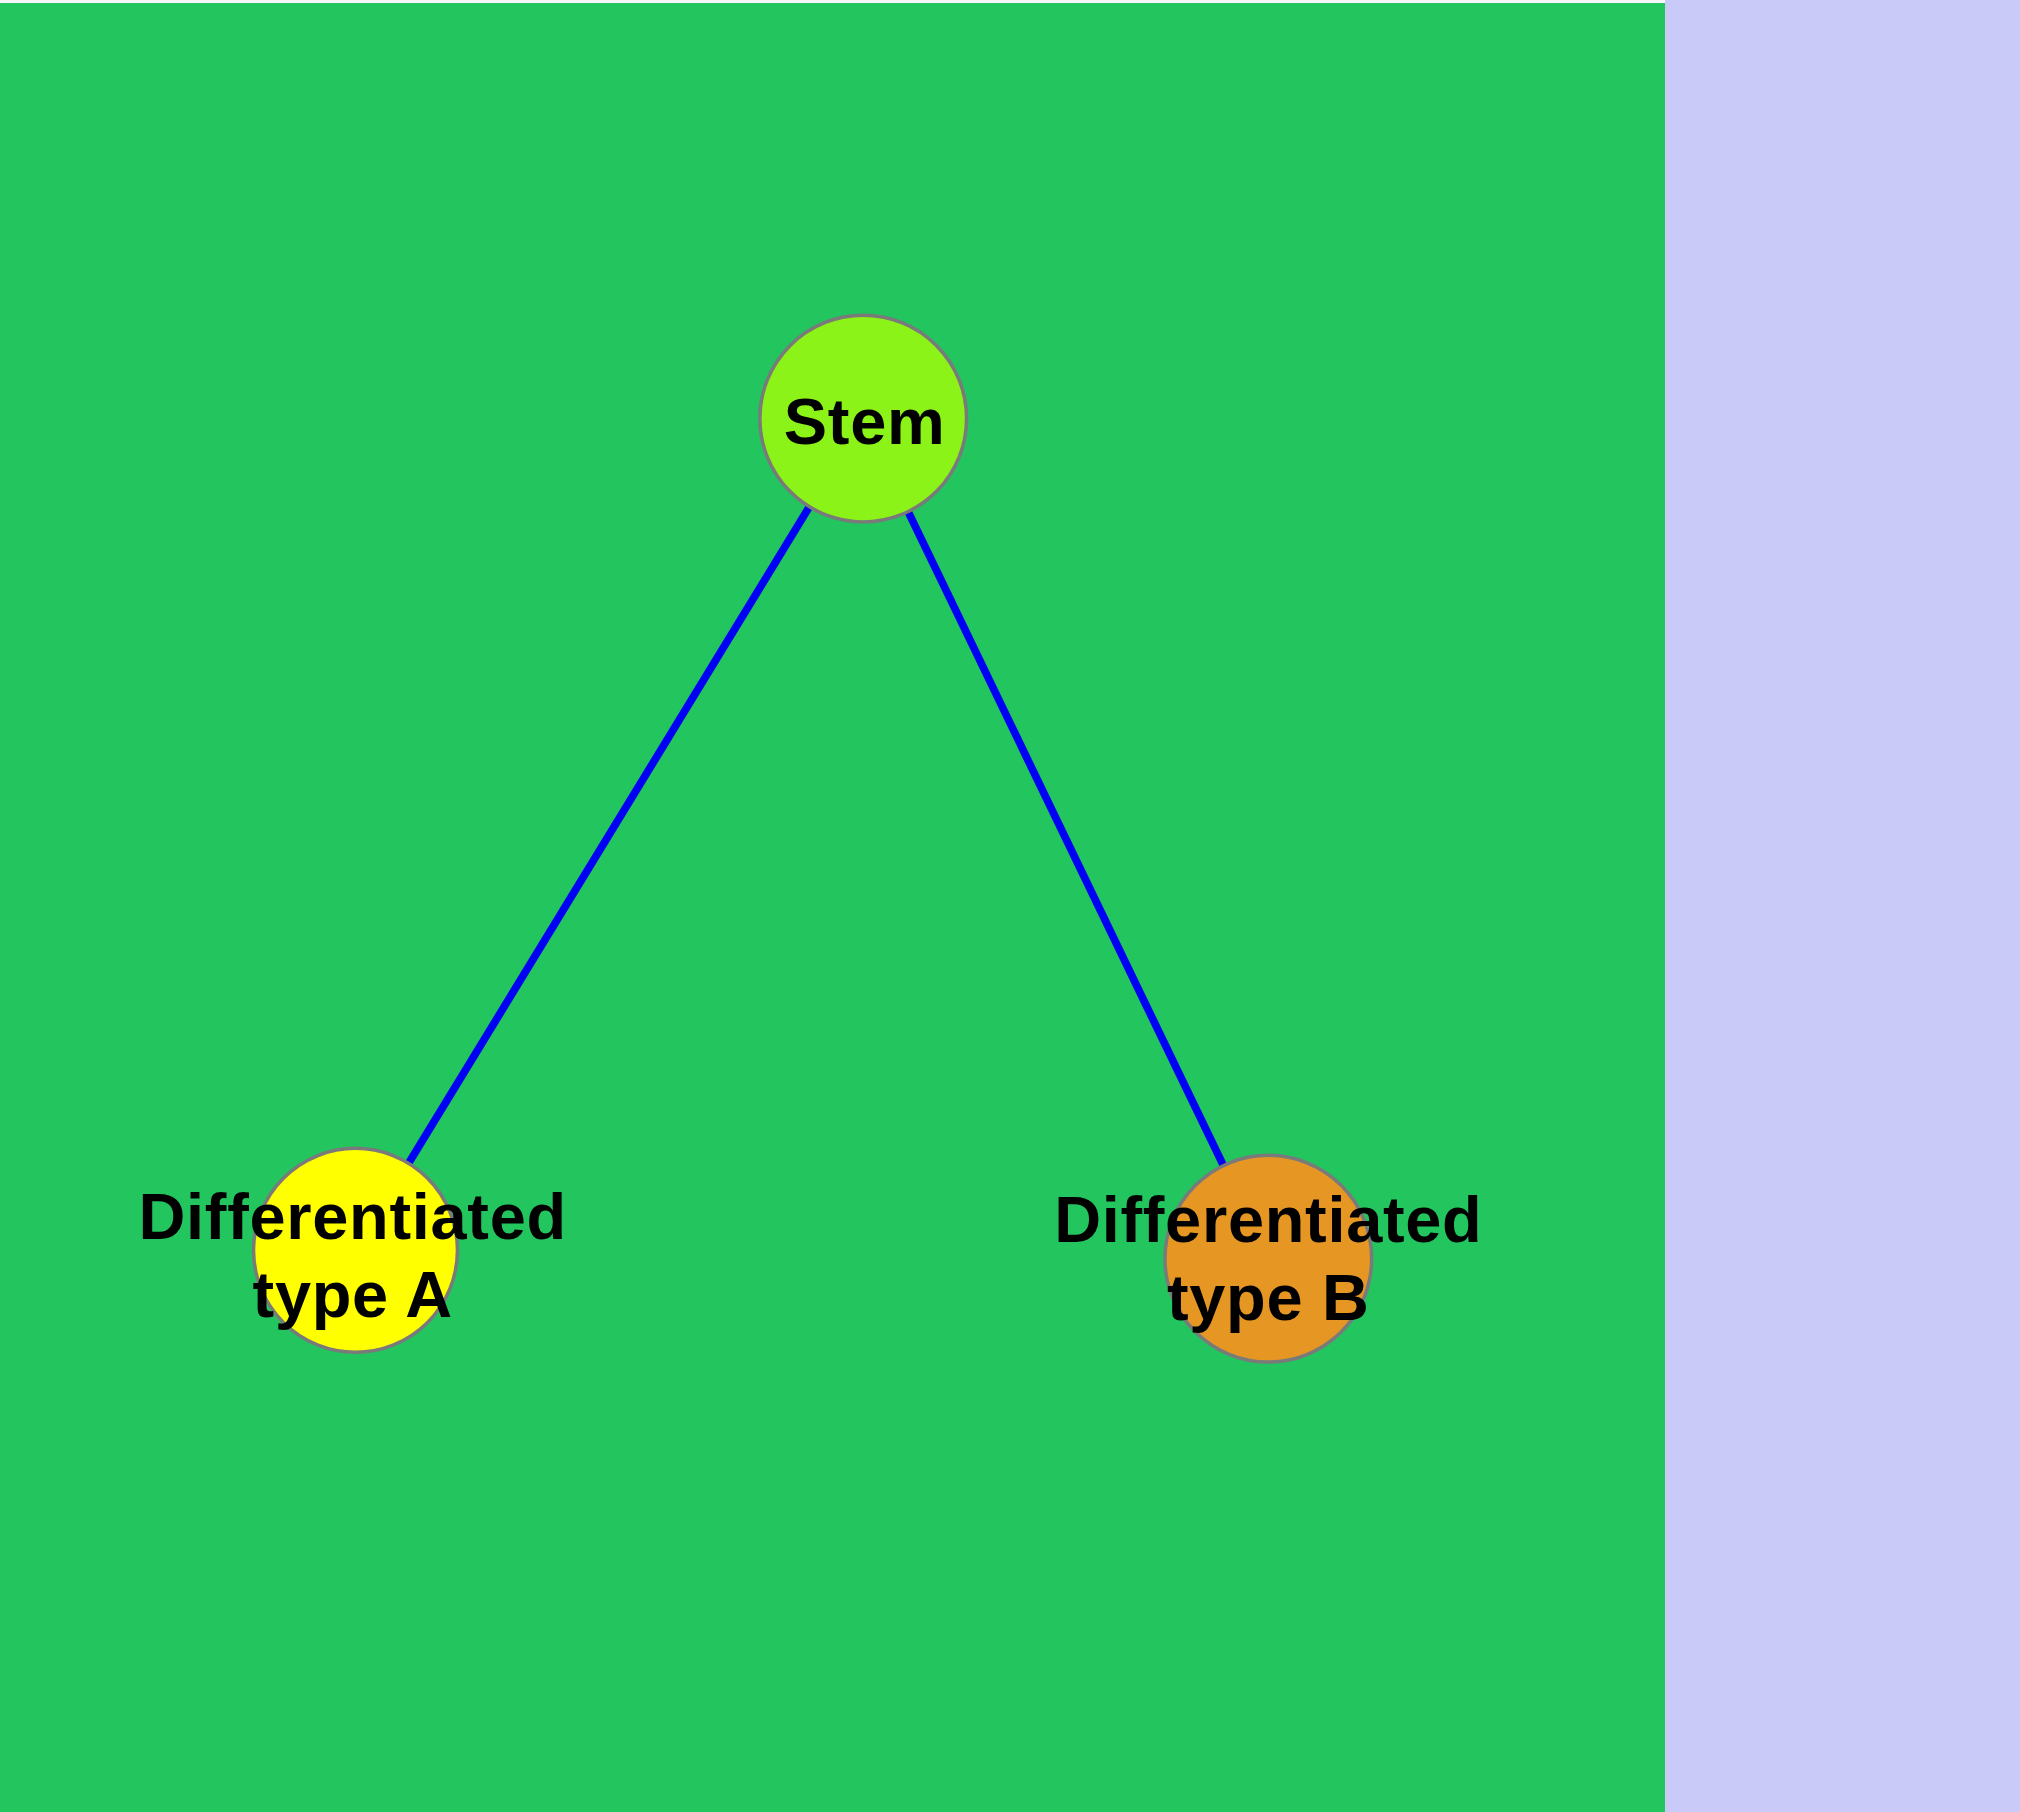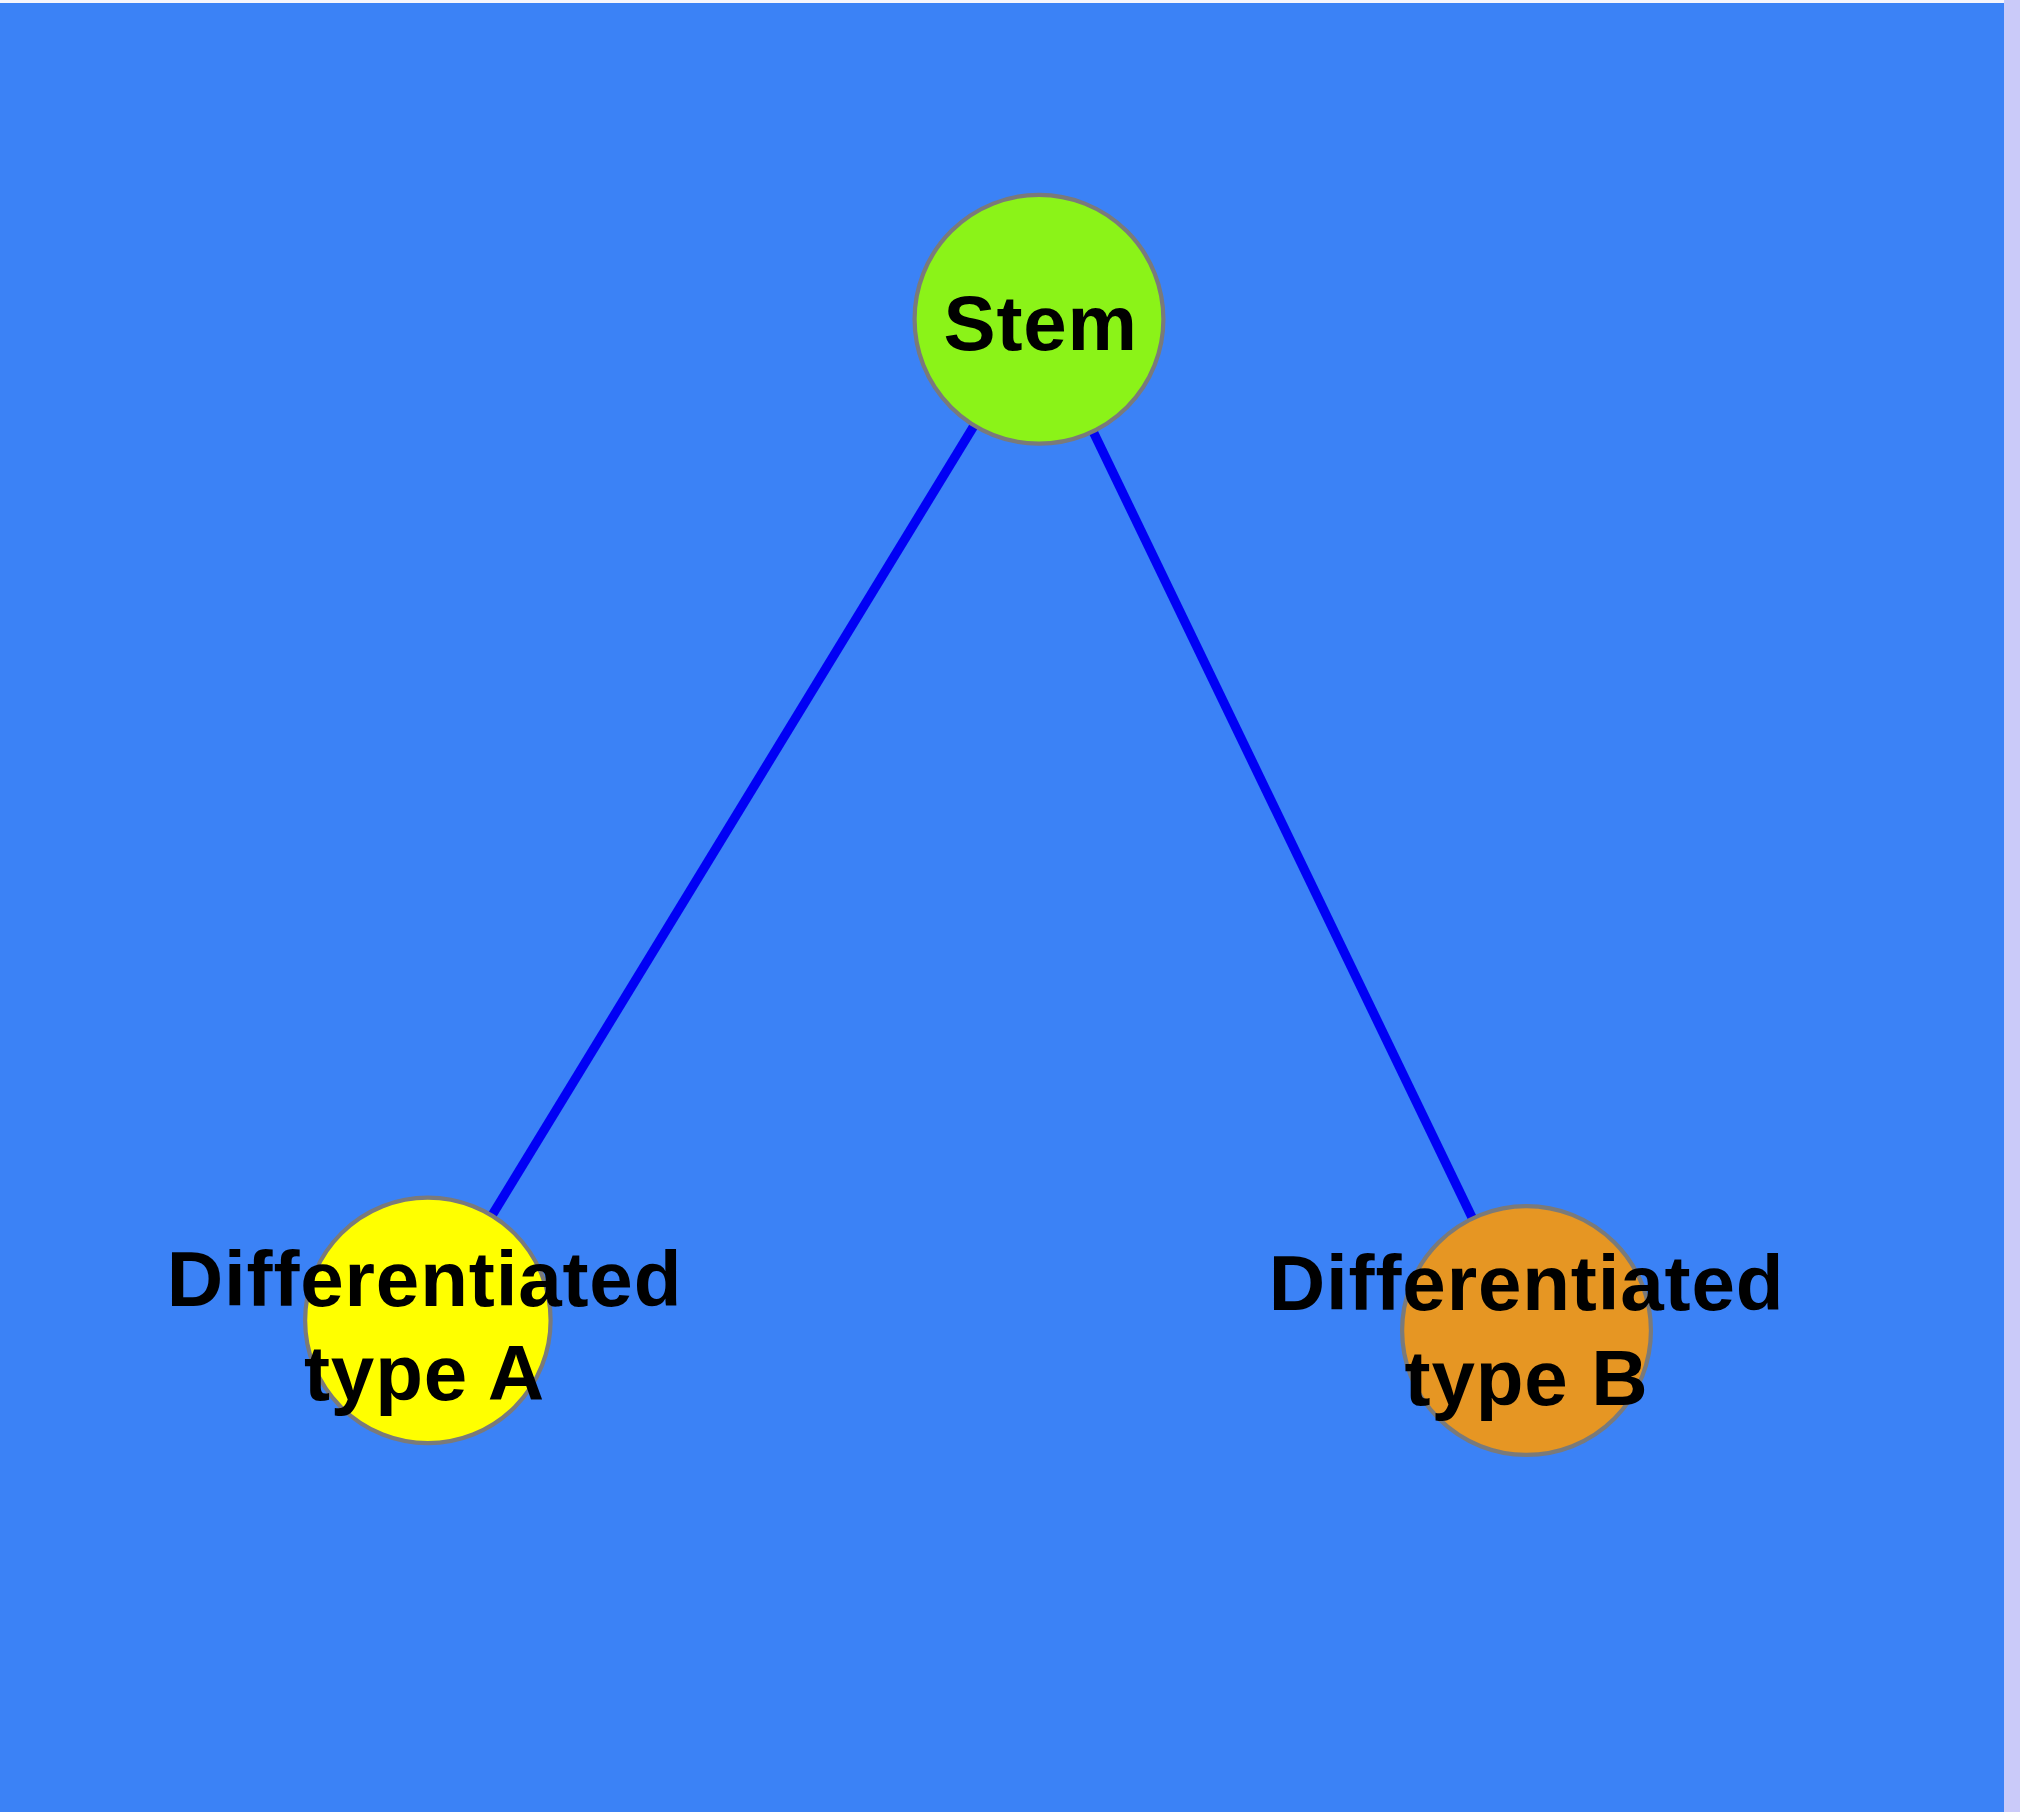--- a/index.html
+++ b/index.html
@@ -8,23 +8,23 @@
   }
   body {
     width: 2021px;
     height: 1812px;
     background: #CACAF9;
     overflow: hidden;
     font-family: "Liberation Sans", sans-serif;
   }
   .canvas {
     position: relative;
-    width: 2004px;
+    width: 1665px;
     height: 1812px;
-    background: #3b82f6;
+    background: #22c55e;
   }
   .top-strip {
     position: absolute;
     top: 0;
     left: 0;
     width: 100%;
     height: 3.4px;
     background: #F5F5FC;
   }
   svg.graph {

